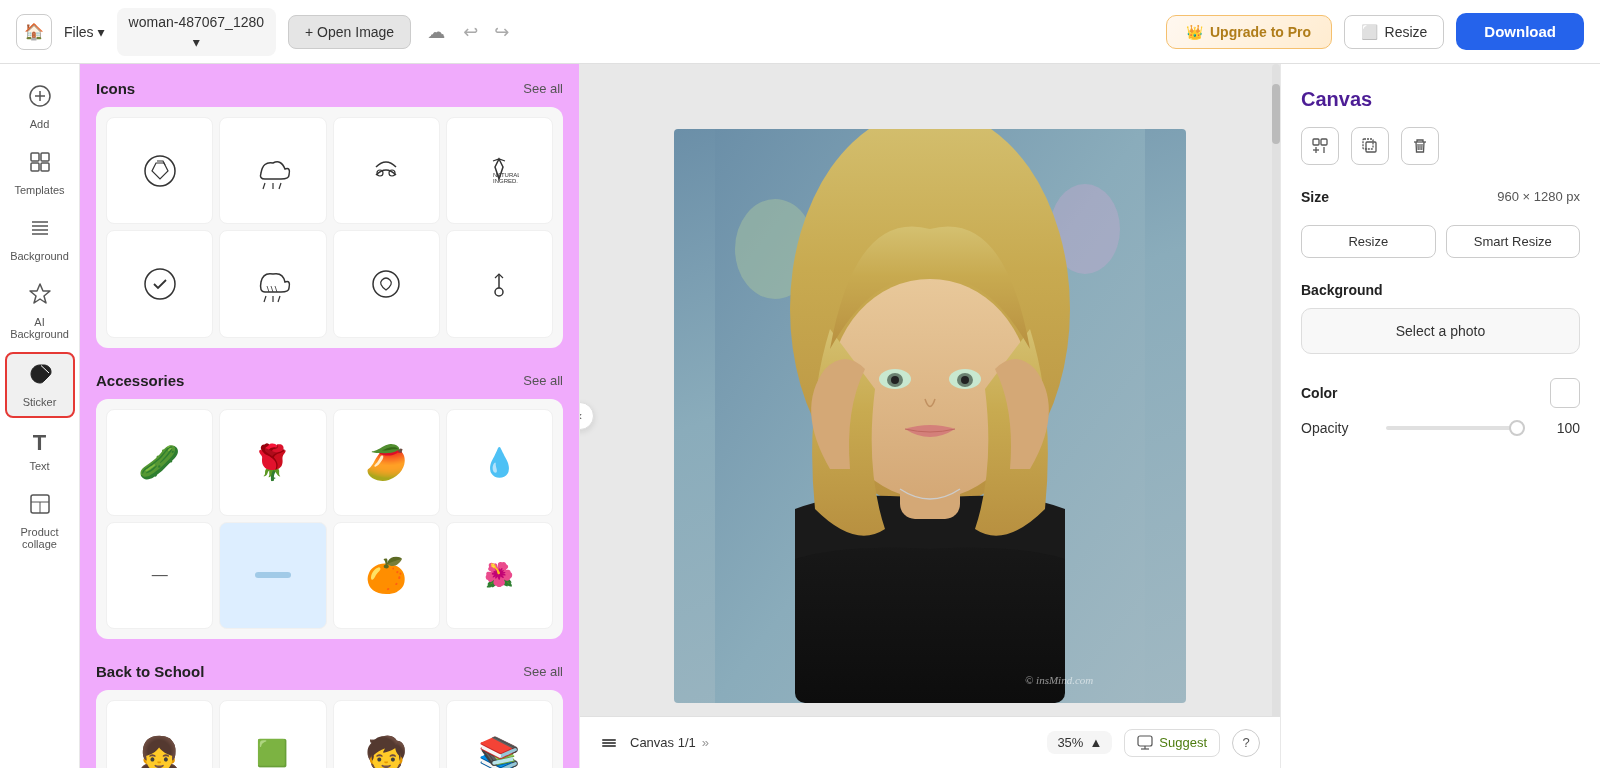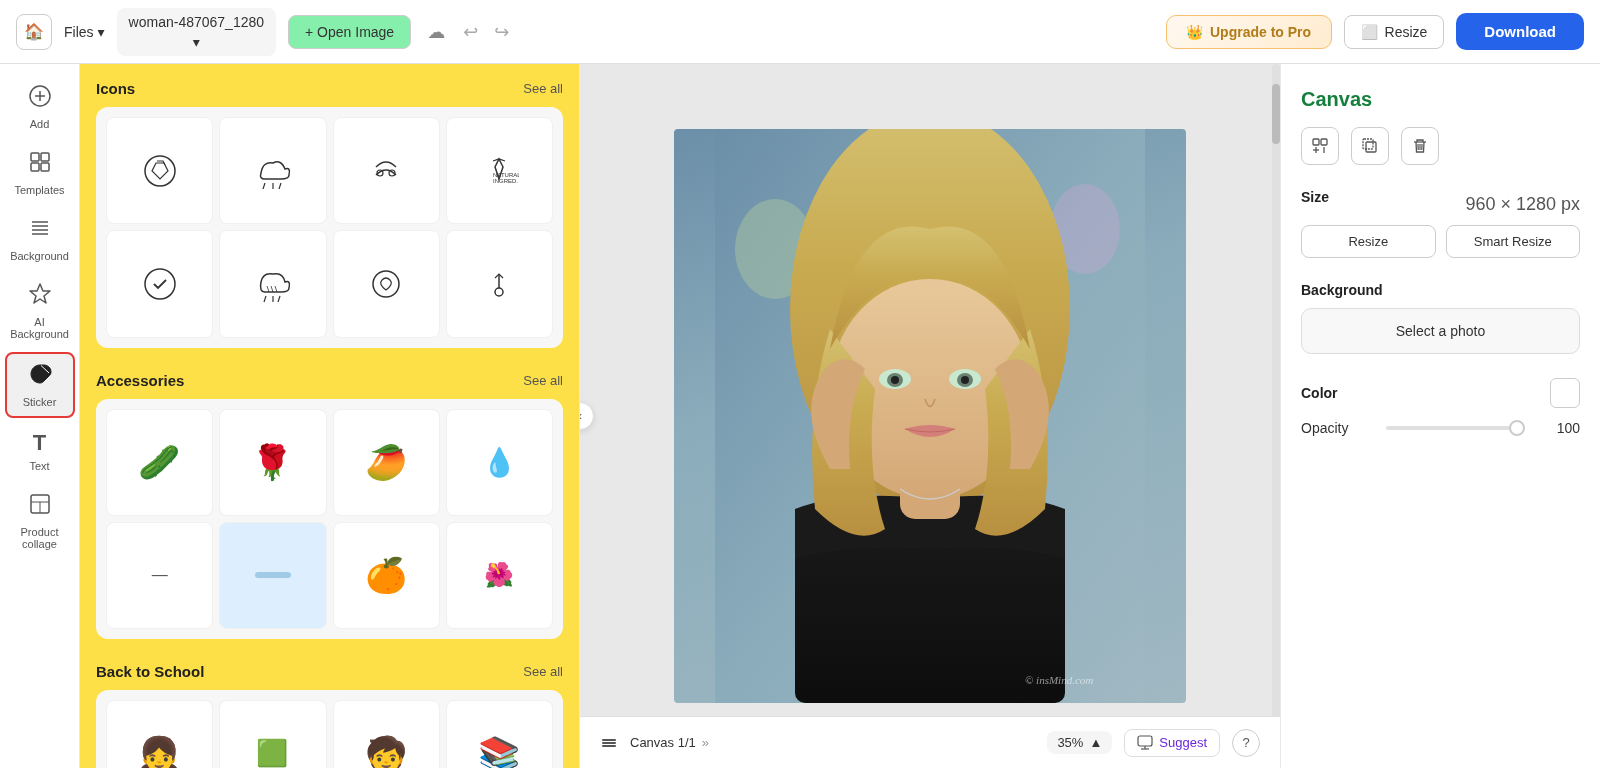--- a/index.html
+++ b/index.html
@@ -7,63 +7,63 @@
 
     
     .topbar {
       display: flex; align-items: center; gap: 12px;
       background: #fff; border-bottom: 1px solid #e0e0e0;
       padding: 0 16px; height: 64px; flex-shrink: 0;
     }
     .topbar-home { width: 36px; height: 36px; border-radius: 8px; border: 1.5px solid #ccc; display: flex; align-items: center; justify-content: center; cursor: pointer; color: #555; font-size: 16px; }
     .topbar-files { display: flex; align-items: center; gap: 4px; cursor: pointer; font-size: 14px; color: #333; font-weight: 500; }
     .topbar-filename { display: flex; align-items: center; gap: 4px; font-size: 14px; color: #333; background: #f5f5f5; border-radius: 8px; padding: 6px 12px; cursor: pointer; flex-direction: column; }
-    .topbar-open { display: flex; align-items: center; gap: 6px; border: 1.5px solid #ccc; border-radius: 8px; padding: 8px 16px; cursor: pointer; font-size: 14px; color: #333; background: #86efac; }
+    .topbar-open { display: flex; align-items: center; gap: 6px; border: 1.5px solid #ccc; border-radius: 8px; padding: 8px 16px; cursor: pointer; font-size: 14px; color: #333; background: #e5e5e5; }
     .spacer { flex: 1; }
     .topbar-cloud { font-size: 18px; color: #888; cursor: pointer; margin: 0 4px; }
     .topbar-undo, .topbar-redo { font-size: 18px; color: #aaa; cursor: pointer; margin: 0 2px; }
     .upgrade-btn { background: linear-gradient(135deg, #fff8f0, #ffecd0); border: 1.5px solid #f5c06e; border-radius: 10px; padding: 8px 20px; cursor: pointer; font-size: 14px; font-weight: 600; color: #b07d1a; display: flex; align-items: center; gap: 6px; }
     .resize-btn { border: 1.5px solid #ccc; border-radius: 8px; padding: 8px 16px; cursor: pointer; font-size: 14px; color: #333; background: #fff; display: flex; align-items: center; gap: 6px; }
     .download-btn { background: #2563eb; border: none; border-radius: 10px; padding: 10px 28px; cursor: pointer; font-size: 15px; font-weight: 700; color: #fff; }
 
     
     .main { display: flex; flex: 1; overflow: hidden; }
 
     
     .left-sidebar { width: 80px; background: #fff; border-right: 1px solid #e8e8e8; display: flex; flex-direction: column; align-items: center; padding: 12px 0; gap: 4px; flex-shrink: 0; }
     .sidebar-item { display: flex; flex-direction: column; align-items: center; gap: 4px; padding: 8px 6px; border-radius: 8px; cursor: pointer; width: 70px; color: #555; font-size: 11px; text-align: center; }
     .sidebar-item.active { background: #f0f0f0; border: 2px solid #e53935; }
     .sidebar-item .icon { font-size: 22px; }
 
     
-    .panel { width: 500px; background: #fde047; border-right: 1px solid #e8e8e8; overflow-y: auto; flex-shrink: 0; padding: 16px; }
+    .panel { width: 500px; background: #f0abfc; border-right: 1px solid #e8e8e8; overflow-y: auto; flex-shrink: 0; padding: 16px; }
     .panel-section { margin-bottom: 24px; }
     .panel-section-header { display: flex; justify-content: space-between; align-items: center; margin-bottom: 10px; }
     .panel-section-title { font-size: 15px; font-weight: 700; color: #222; }
     .see-all { font-size: 13px; color: #555; cursor: pointer; }
     .icon-grid { display: grid; grid-template-columns: repeat(4, 1fr); gap: 6px; background: #f7f7f7; border-radius: 12px; padding: 10px; }
     .icon-cell { background: #fff; border-radius: 8px; aspect-ratio: 1; display: flex; align-items: center; justify-content: center; font-size: 30px; cursor: pointer; border: 1px solid #f0f0f0; }
     .sticker-grid { display: grid; grid-template-columns: repeat(4, 1fr); gap: 6px; background: #f7f7f7; border-radius: 12px; padding: 10px; }
     .sticker-cell { background: #fff; border-radius: 8px; aspect-ratio: 1; display: flex; align-items: center; justify-content: center; font-size: 34px; cursor: pointer; border: 1px solid #f0f0f0; }
 
     
     .canvas-area { flex: 1; background: #e8e8e8; display: flex; flex-direction: column; align-items: center; justify-content: center; position: relative; overflow: hidden; }
     .canvas-wrapper { position: relative; width: 512px; height: 574px; }
     .canvas-image { width: 100%; height: 100%; background: linear-gradient(160deg, #6b8fa8 0%, #8aacbb 40%, #a0b8c2 100%); border-radius: 4px; overflow: hidden; display: flex; align-items: center; justify-content: center; }
     .collapse-panel { position: absolute; right: -14px; top: 50%; transform: translateY(-50%); background: #fff; border: 1px solid #ddd; border-radius: 50%; width: 28px; height: 28px; display: flex; align-items: center; justify-content: center; cursor: pointer; font-size: 12px; color: #555; z-index: 10; box-shadow: 0 2px 6px rgba(0,0,0,0.1); }
     .canvas-bottom-bar { position: absolute; bottom: 0; left: 0; right: 0; height: 52px; background: #fff; border-top: 1px solid #e0e0e0; display: flex; align-items: center; padding: 0 20px; gap: 12px; }
     .layers-btn { display: flex; align-items: center; gap: 6px; cursor: pointer; font-size: 13px; color: #444; }
     .canvas-label { font-size: 13px; color: #333; cursor: pointer; display: flex; align-items: center; gap: 6px; }
     .zoom-control { margin-left: auto; display: flex; align-items: center; gap: 6px; font-size: 13px; color: #333; background: #f5f5f5; border-radius: 8px; padding: 4px 10px; cursor: pointer; }
-    .suggest-btn { display: flex; align-items: center; gap: 6px; font-size: 13px; color: #6d28d9; cursor: pointer; border: 1px solid #ddd; border-radius: 8px; padding: 5px 12px; background: #fff; }
+    .suggest-btn { display: flex; align-items: center; gap: 6px; font-size: 13px; color: #4d7c0f; cursor: pointer; border: 1px solid #ddd; border-radius: 8px; padding: 5px 12px; background: #fff; }
     .help-btn { width: 28px; height: 28px; border-radius: 50%; border: 1.5px solid #ccc; display: flex; align-items: center; justify-content: center; font-size: 13px; color: #555; cursor: pointer; }
 
     
     .right-panel { width: 320px; background: #fff; border-left: 1px solid #e8e8e8; padding: 24px 20px; flex-shrink: 0; overflow-y: auto; }
-    .right-panel-title { font-size: 20px; font-weight: 700; color: #15803d; margin-bottom: 16px; }
+    .right-panel-title { font-size: 20px; font-weight: 700; color: #4c1d95; margin-bottom: 16px; }
     .canvas-actions { display: flex; gap: 12px; margin-bottom: 24px; }
     .canvas-action-btn { width: 38px; height: 38px; border: 1.5px solid #ccc; border-radius: 8px; display: flex; align-items: center; justify-content: center; cursor: pointer; font-size: 16px; color: #555; background: #fff; }
     .right-section { margin-bottom: 24px; }
     .right-section-title { font-size: 14px; font-weight: 600; color: #222; margin-bottom: 10px; }
     .resize-actions { display: flex; gap: 10px; margin-top: 10px; }
     .resize-action-btn { flex: 1; border: 1.5px solid #ccc; border-radius: 8px; padding: 8px; font-size: 13px; color: #333; background: #fff; cursor: pointer; text-align: center; }
     .select-photo-btn { width: 100%; border: 1.5px solid #ddd; border-radius: 10px; padding: 14px; font-size: 14px; color: #333; background: #f8f8f8; cursor: pointer; text-align: center; }
     .color-row { display: flex; align-items: center; margin-bottom: 12px; }
     .color-label { font-size: 14px; font-weight: 600; color: #222; flex: 1; }
     .color-swatch { width: 30px; height: 30px; border-radius: 6px; border: 1.5px solid #ccc; background: #fff; cursor: pointer; }
@@ -413,23 +413,23 @@
             <path d="M6 5 L6 3 L12 3 L12 5" fill="none" stroke="#555" stroke-width="1.3"></path>
             <path d="M5 5 L5.5 15 L12.5 15 L13 5" fill="none" stroke="#555" stroke-width="1.3"></path>
             <line x1="9" y1="7" x2="9" y2="13" stroke="#555" stroke-width="1.2"></line>
             <line x1="7" y1="7" x2="7.2" y2="13" stroke="#555" stroke-width="1.2"></line>
             <line x1="11" y1="7" x2="10.8" y2="13" stroke="#555" stroke-width="1.2"></line>
           </svg>
       </button>
     </div>
 
     <div class="right-section">
-      <div style="display:flex;justify-content:space-between;align-items:flex-end;margin-bottom:10px;">
+      <div style="display:flex;justify-content:space-between;align-items:flex-start;margin-bottom:10px;">
         <span class="right-section-title">Size</span>
-        <span style="font-size:18px;color:#555;">960 × 1280 px</span>
+        <span style="font-size:13px;color:#555;">960 × 1280 px</span>
       </div>
       <div class="resize-actions">
         <button class="resize-action-btn">Resize</button>
         <button class="resize-action-btn">Smart Resize</button>
       </div>
     </div>
 
     <div class="right-section">
       <div class="right-section-title">Background</div>
       <button class="select-photo-btn">Select a photo</button>

